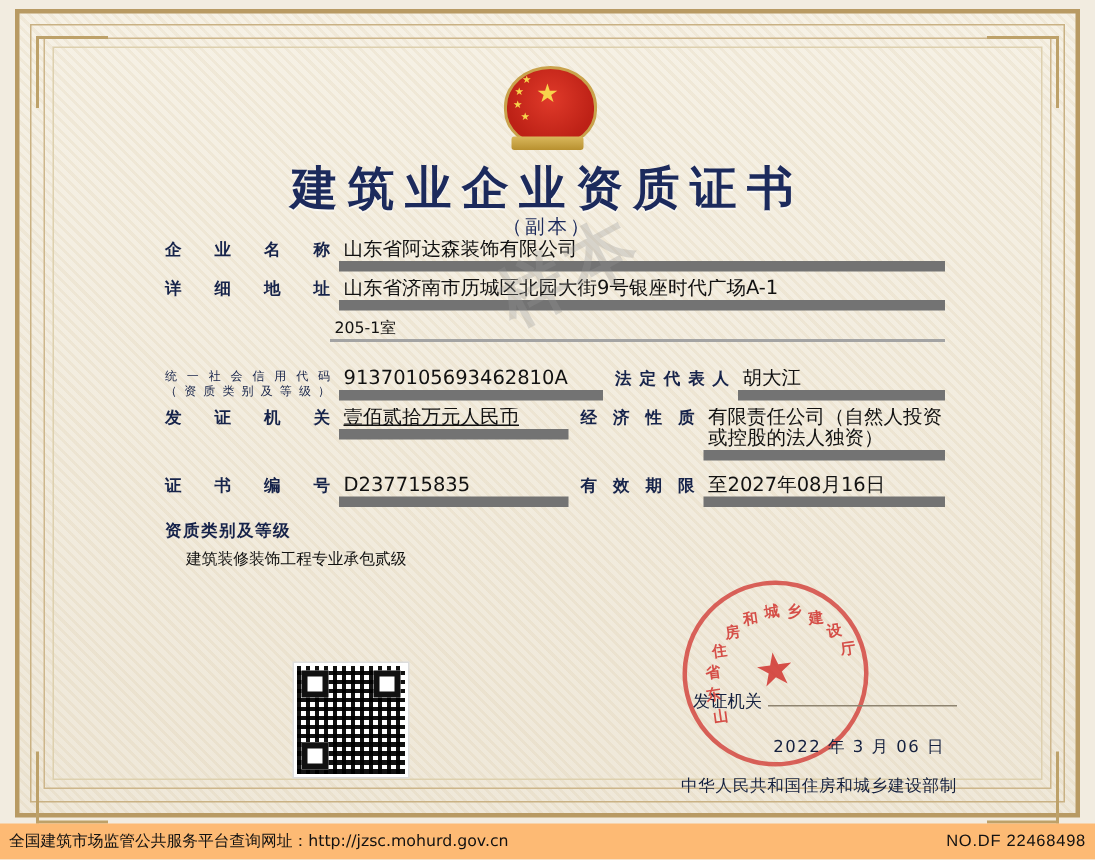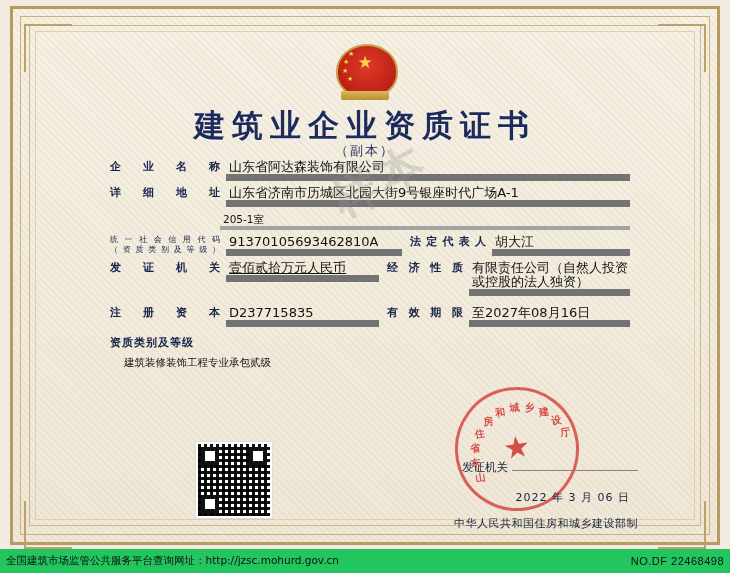--- a/index.html
+++ b/index.html
@@ -190,25 +190,25 @@
     padding-left: 3px;
     min-height: 14px;
     overflow: hidden;
     white-space: nowrap;
   }
   .half { display: flex; flex: 1 1 50%; align-items: flex-start; }
   .half .lbl { flex: 0 0 74px; }
 
   .addr2 {
     margin-left: 110px;
-    border-bottom: 4px solid #a3a3a3;
+    border-bottom: 2px solid #a3a3a3;
     font-size: 10.5px;
     line-height: 14px;
     padding-left: 3px;
-    margin-bottom: 5px;
+    margin-bottom: 18px;
     color: #111;
   }
 
   .scope-head {
     margin-top: 8px;
     font-size: 11px;
     font-weight: bold;
     color: #16234a;
     letter-spacing: 1px;
   }
@@ -336,21 +336,21 @@
     letter-spacing: 0.5px;
   }
 
   
   .footer {
     position: absolute;
     left: 0;
     bottom: 0;
     width: 100%;
     height: 24px;
-    background: #22c55e;
+    background: #fdba74;
     display: flex;
     align-items: center;
     justify-content: space-between;
     padding: 0 6px;
     box-sizing: border-box;
     font-family: "DejaVu Sans", "Liberation Sans", sans-serif;
     font-size: 10.5px;
     color: #111;
   }
   .footer .right {
@@ -416,21 +416,21 @@
     <div class="row">
       <div class="lbl">发证机关</div>
       <div class="val" style="flex:0 0 150px;text-decoration:underline;">壹佰贰拾万元人民币</div>
       <div class="half" style="flex:1 1 auto;margin-left:8px;">
         <div class="lbl" style="flex:0 0 76px;">经济性质</div>
         <div class="val" style="white-space:normal;">有限责任公司（自然人投资或控股的法人独资）</div>
       </div>
     </div>
 
     <div class="row" style="margin-top:10px;">
-      <div class="lbl">注册资本</div>
+      <div class="lbl">证书编号</div>
       <div class="val" style="flex:0 0 150px;">D237715835</div>
       <div class="half" style="flex:1 1 auto;margin-left:8px;">
         <div class="lbl" style="flex:0 0 76px;">有效期限</div>
         <div class="val">至2027年08月16日</div>
       </div>
     </div>
 
     <div class="scope-head">资质类别及等级</div>
     <div class="scope-body">建筑装修装饰工程专业承包贰级</div>
   </div>

